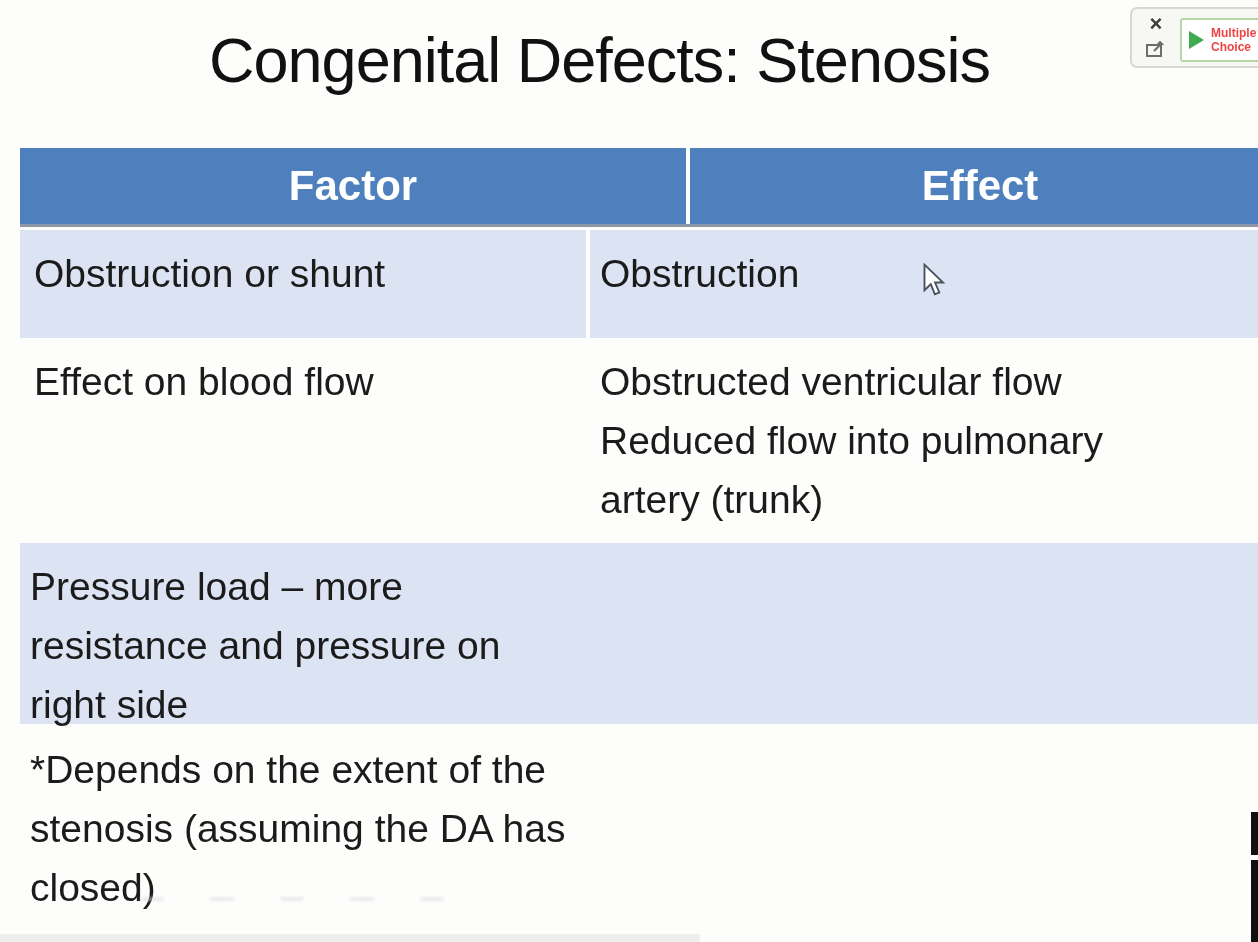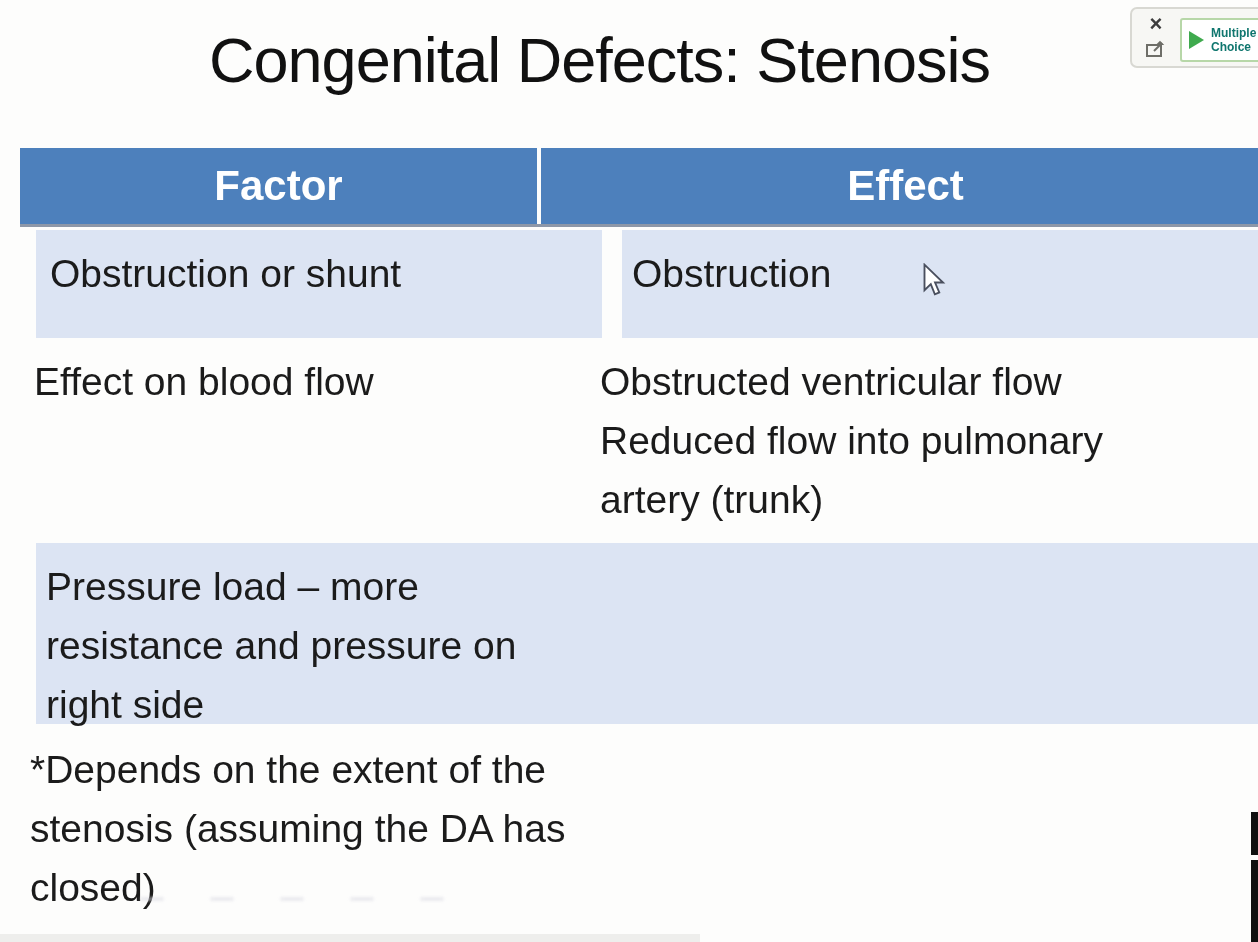--- a/index.html
+++ b/index.html
@@ -35,25 +35,25 @@
     height: 76px;
     border-bottom: 3px solid #8d97a8;
   }
   .header-cell {
     background: var(--header-bg, #4d80bc);
     color: var(--header-text, #ffffff);
     font-weight: bold;
     font-size: 42px;
     display: flex; align-items: center; justify-content: center;
   }
-  .hc-factor { width: 517px; }
+  .hc-factor { width: 666px; }
   .hc-effect { flex: 1; }
 
   .row { display: flex; gap: 4px; }
-  .row.alt .cell { background: var(--row-alt-bg, #dce4f3); margin-left: 16px; }
+  .row.alt .cell { background: var(--row-alt-bg, #dce4f3); }
   .row-1 { margin-top: 3px; height: 108px; }
   .row-2 { height: 203px; }
   .row-3 { height: 181px; margin-top: 2px; margin-bottom: 2px; }
   .row-4 { flex: 1; }
 
   .cell {
     font-size: 39px;
     line-height: 59px;
     color: #1b1b1b;
     padding-top: 14px;
@@ -100,21 +100,21 @@
   }
   .play-tri {
     width: 0; height: 0;
     border-left: 15px solid var(--play-green, #3faa4e);
     border-top: 9px solid transparent;
     border-bottom: 9px solid transparent;
     margin-right: 7px;
     flex: none;
   }
   .mc-label {
-    font-size: 12px; font-weight: bold; color: #0f766e;
+    font-size: 12px; font-weight: bold; color: #ef4444;
     line-height: 14px;
     white-space: pre-line;
   }
 
   
   .edge-bar-a { position: absolute; right: 0; top: 812px; width: 7px; height: 43px; background: #101010; }
   .edge-bar-b { position: absolute; right: 0; top: 860px; width: 7px; height: 82px; background: #101010; }
 
   
   .ghost-band { position: absolute; left: 0; bottom: 0; width: 700px; height: 8px; background: #eeeeec; }

